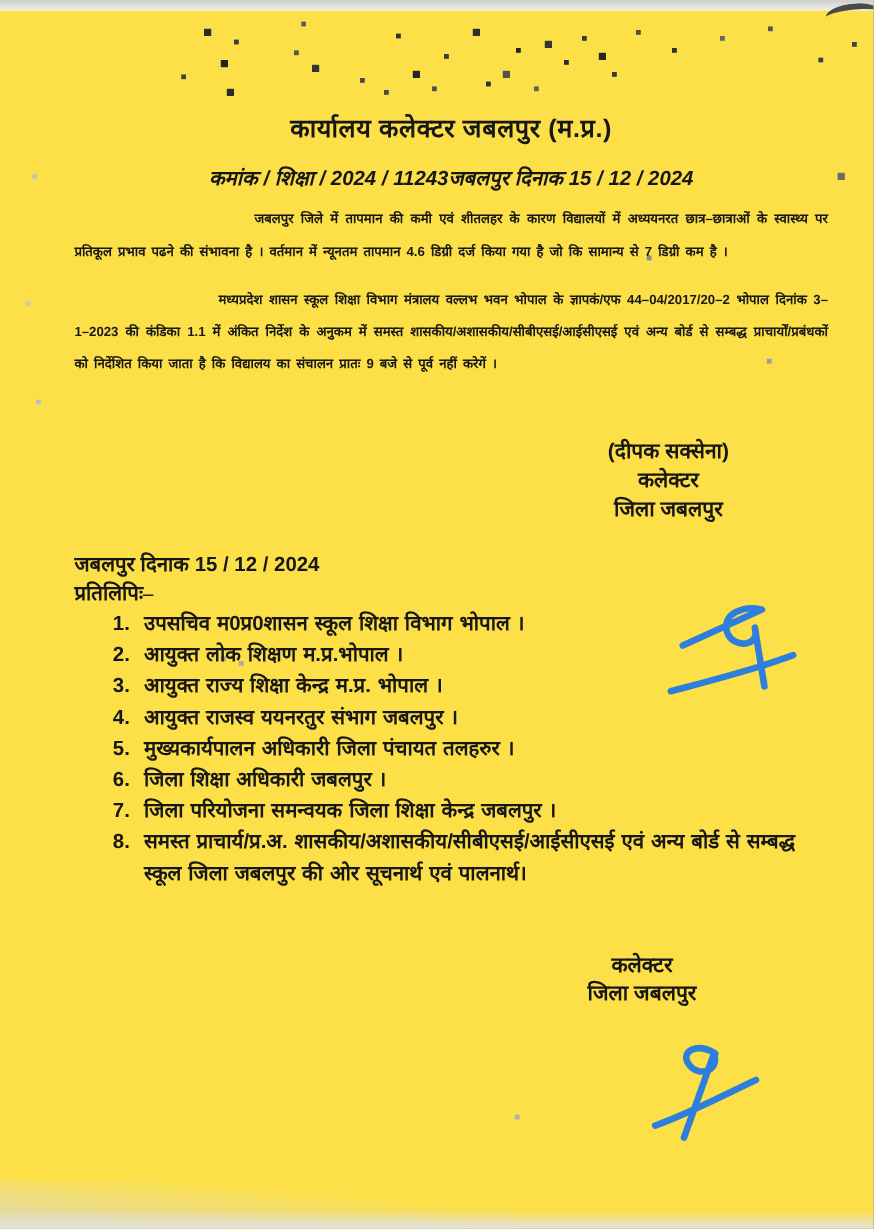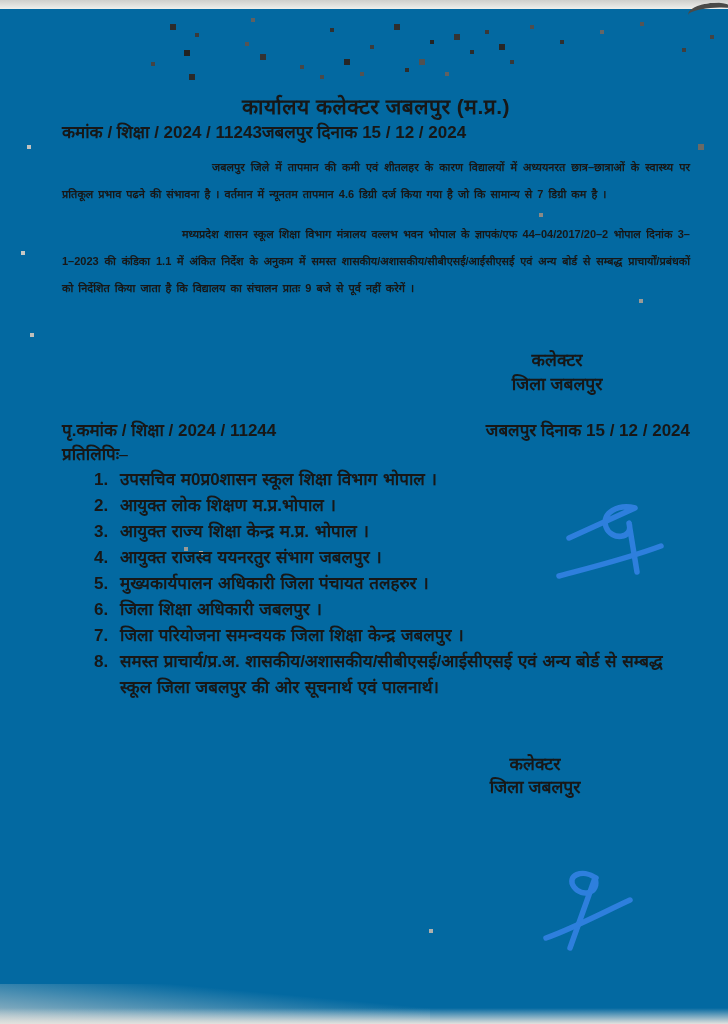--- a/index.html
+++ b/index.html
@@ -1,19 +1,19 @@
 <!DOCTYPE html>
 <html><head>
 <meta charset="utf-8">
 <style>
   html,body{margin:0;padding:0;background:#9a9a9a;}
   .page{
     position:relative;
     width:728px;height:1024px;
-    background:#0369a1;
+    background:#fde047;
     overflow:hidden;
     font-family:"Liberation Sans","DejaVu Sans",sans-serif;
     color:#171717;
     font-weight:700;
   }
   
   .edge-top{position:absolute;top:0;left:0;width:728px;height:9px;
     background:linear-gradient(to bottom,#cfcfcc,#efefec);}
   .corner-swoosh{position:absolute;top:3px;right:-6px;width:46px;height:14px;
     border-top:5px solid #4a4a48;border-radius:50%;transform:rotate(-6deg);}
@@ -33,21 +33,21 @@
      531px 26px 0 1px #4e4e4e, 561px 41px 0 1px #2f2f2f, 601px 31px 0 1px #666,
      641px 23px 0 1px #555, 683px 49px 0 1px #3f3f3f, 711px 36px 0 1px #444,
      252px 19px 0 1px #606060, 301px 66px 0 1px #474747, 361px 73px 0 1px #535353,
      406px 69px 0 1px #2d2d2d, 446px 73px 0 1px #616161, 511px 61px 0 1px #383838,
      28px 146px 0 1px #c2c2bf, 22px 252px 0 1px #c8c8c4, 31px 334px 0 1px #bfbfbb,
      540px 214px 0 1px #8a8a86, 640px 300px 0 1px #9a9a96, 700px 146px 0 2px #6a6a66,
      185px 548px 0 1px #9a9a96, 200px 552px 0 1px #aaaaa6, 430px 930px 0 1px #b0b0ac,
      960px 0 0 0 transparent;}
   .content{position:absolute;left:62px;top:92px;width:628px;}
   .title{text-align:center;font-size:21px;letter-spacing:.5px;}
-  .refrow{display:flex;justify-content:flex-start;font-size:17px;margin-top:0;}
+  .refrow{display:flex;justify-content:center;font-size:17px;margin-top:16px;font-style:italic;}
   .heading{text-align:center;font-size:18px;margin-top:2px;}
   .heading span{text-decoration:underline;text-underline-offset:3px;}
   .para{font-size:11px;line-height:27px;text-align:justify;word-spacing:2px;margin:0;}
   .p1{margin-top:11px;text-indent:150px;}
   .p2{margin-top:13px;text-indent:120px;}
   .p3{text-indent:115px;}
   .sigblock{width:230px;margin:46px 18px 0 auto;text-align:center;
     font-size:17.5px;line-height:24px;}
   .endorse-row{display:flex;justify-content:space-between;font-size:17px;margin-top:22px;}
   .copylabel{font-size:17px;margin-top:1px;font-family:Liberation Serif, serif;}
@@ -77,26 +77,26 @@
     <div class="refrow">
       <span>कमांक /  शिक्षा  / 2024 / 11243</span>
       <span>जबलपुर दिनाक 15 / 12 / 2024</span>
     </div>
 
 
     <p class="para p1">जबलपुर जिले में तापमान की कमी एवं शीतलहर के कारण विद्यालयों में अध्ययनरत छात्र–छात्राओं के स्वास्थ्य पर प्रतिकूल प्रभाव पढने की संभावना है । वर्तमान में न्यूनतम तापमान 4.6 डिग्री दर्ज किया गया है जो कि सामान्य से 7 डिग्री कम है ।</p>
     <p class="para p2">मध्यप्रदेश शासन स्कूल शिक्षा विभाग मंत्रालय वल्लभ भवन भोपाल के ज्ञापकं/एफ 44–04/2017/20–2 भोपाल दिनांक 3–1–2023 की कंडिका 1.1 में अंकित निर्देश के अनुकम में समस्त शासकीय/अशासकीय/सीबीएसई/आईसीएसई एवं अन्य बोर्ड से सम्बद्ध प्राचार्यों/प्रबंधकों को निर्देशित किया जाता है कि विद्यालय का संचालन प्रातः 9 बजे से पूर्व नहीं करेगें ।</p>
 
     <div class="sigblock">
+      <div>(दीपक सक्सेना)</div>
       <div>कलेक्टर</div>
       <div>जिला जबलपुर</div>
     </div>
 
     <div class="endorse-row">
-      <span>पृ.कमांक /  शिक्षा  / 2024 / 11244</span>
       <span>जबलपुर दिनाक  15 / 12 / 2024</span>
     </div>
 
     <div class="copylabel">प्रतिलिपिः–</div>
 
     <ol class="recipients">
       <li>
         <span class="num">1.</span>
         <span class="txt">उपसचिव म0प्र0शासन स्कूल शिक्षा विभाग भोपाल ।</span>
         </li>

